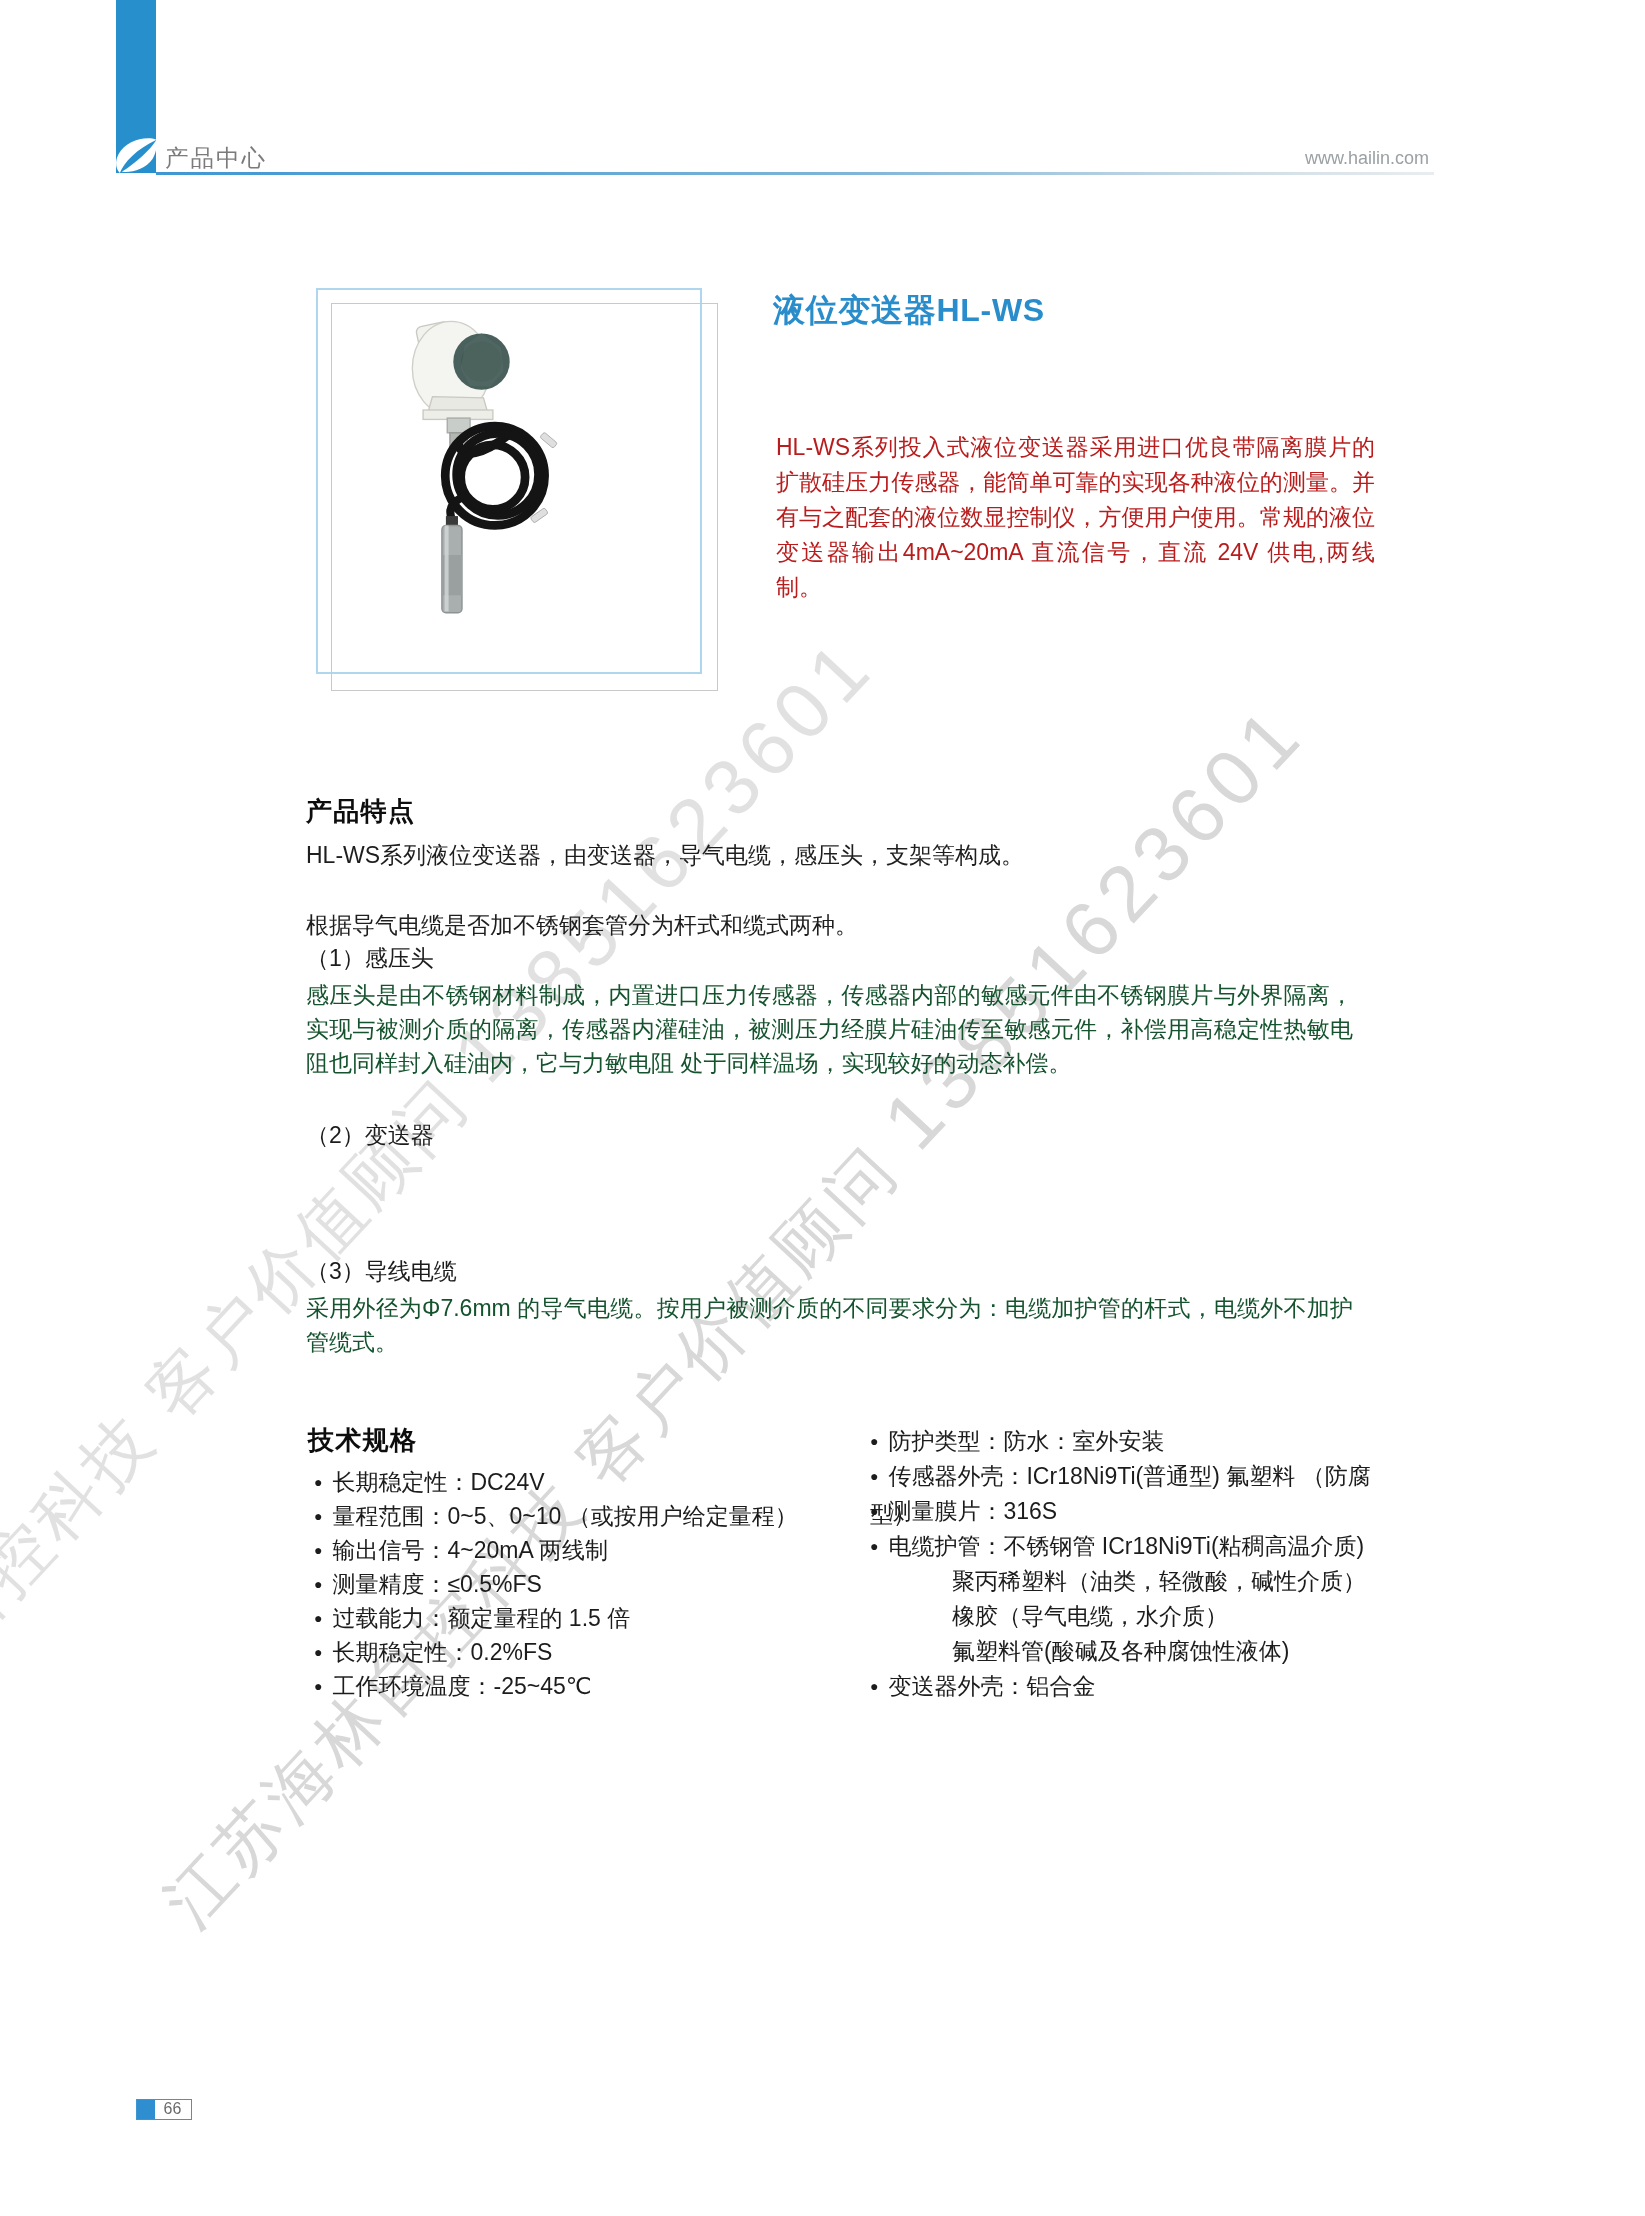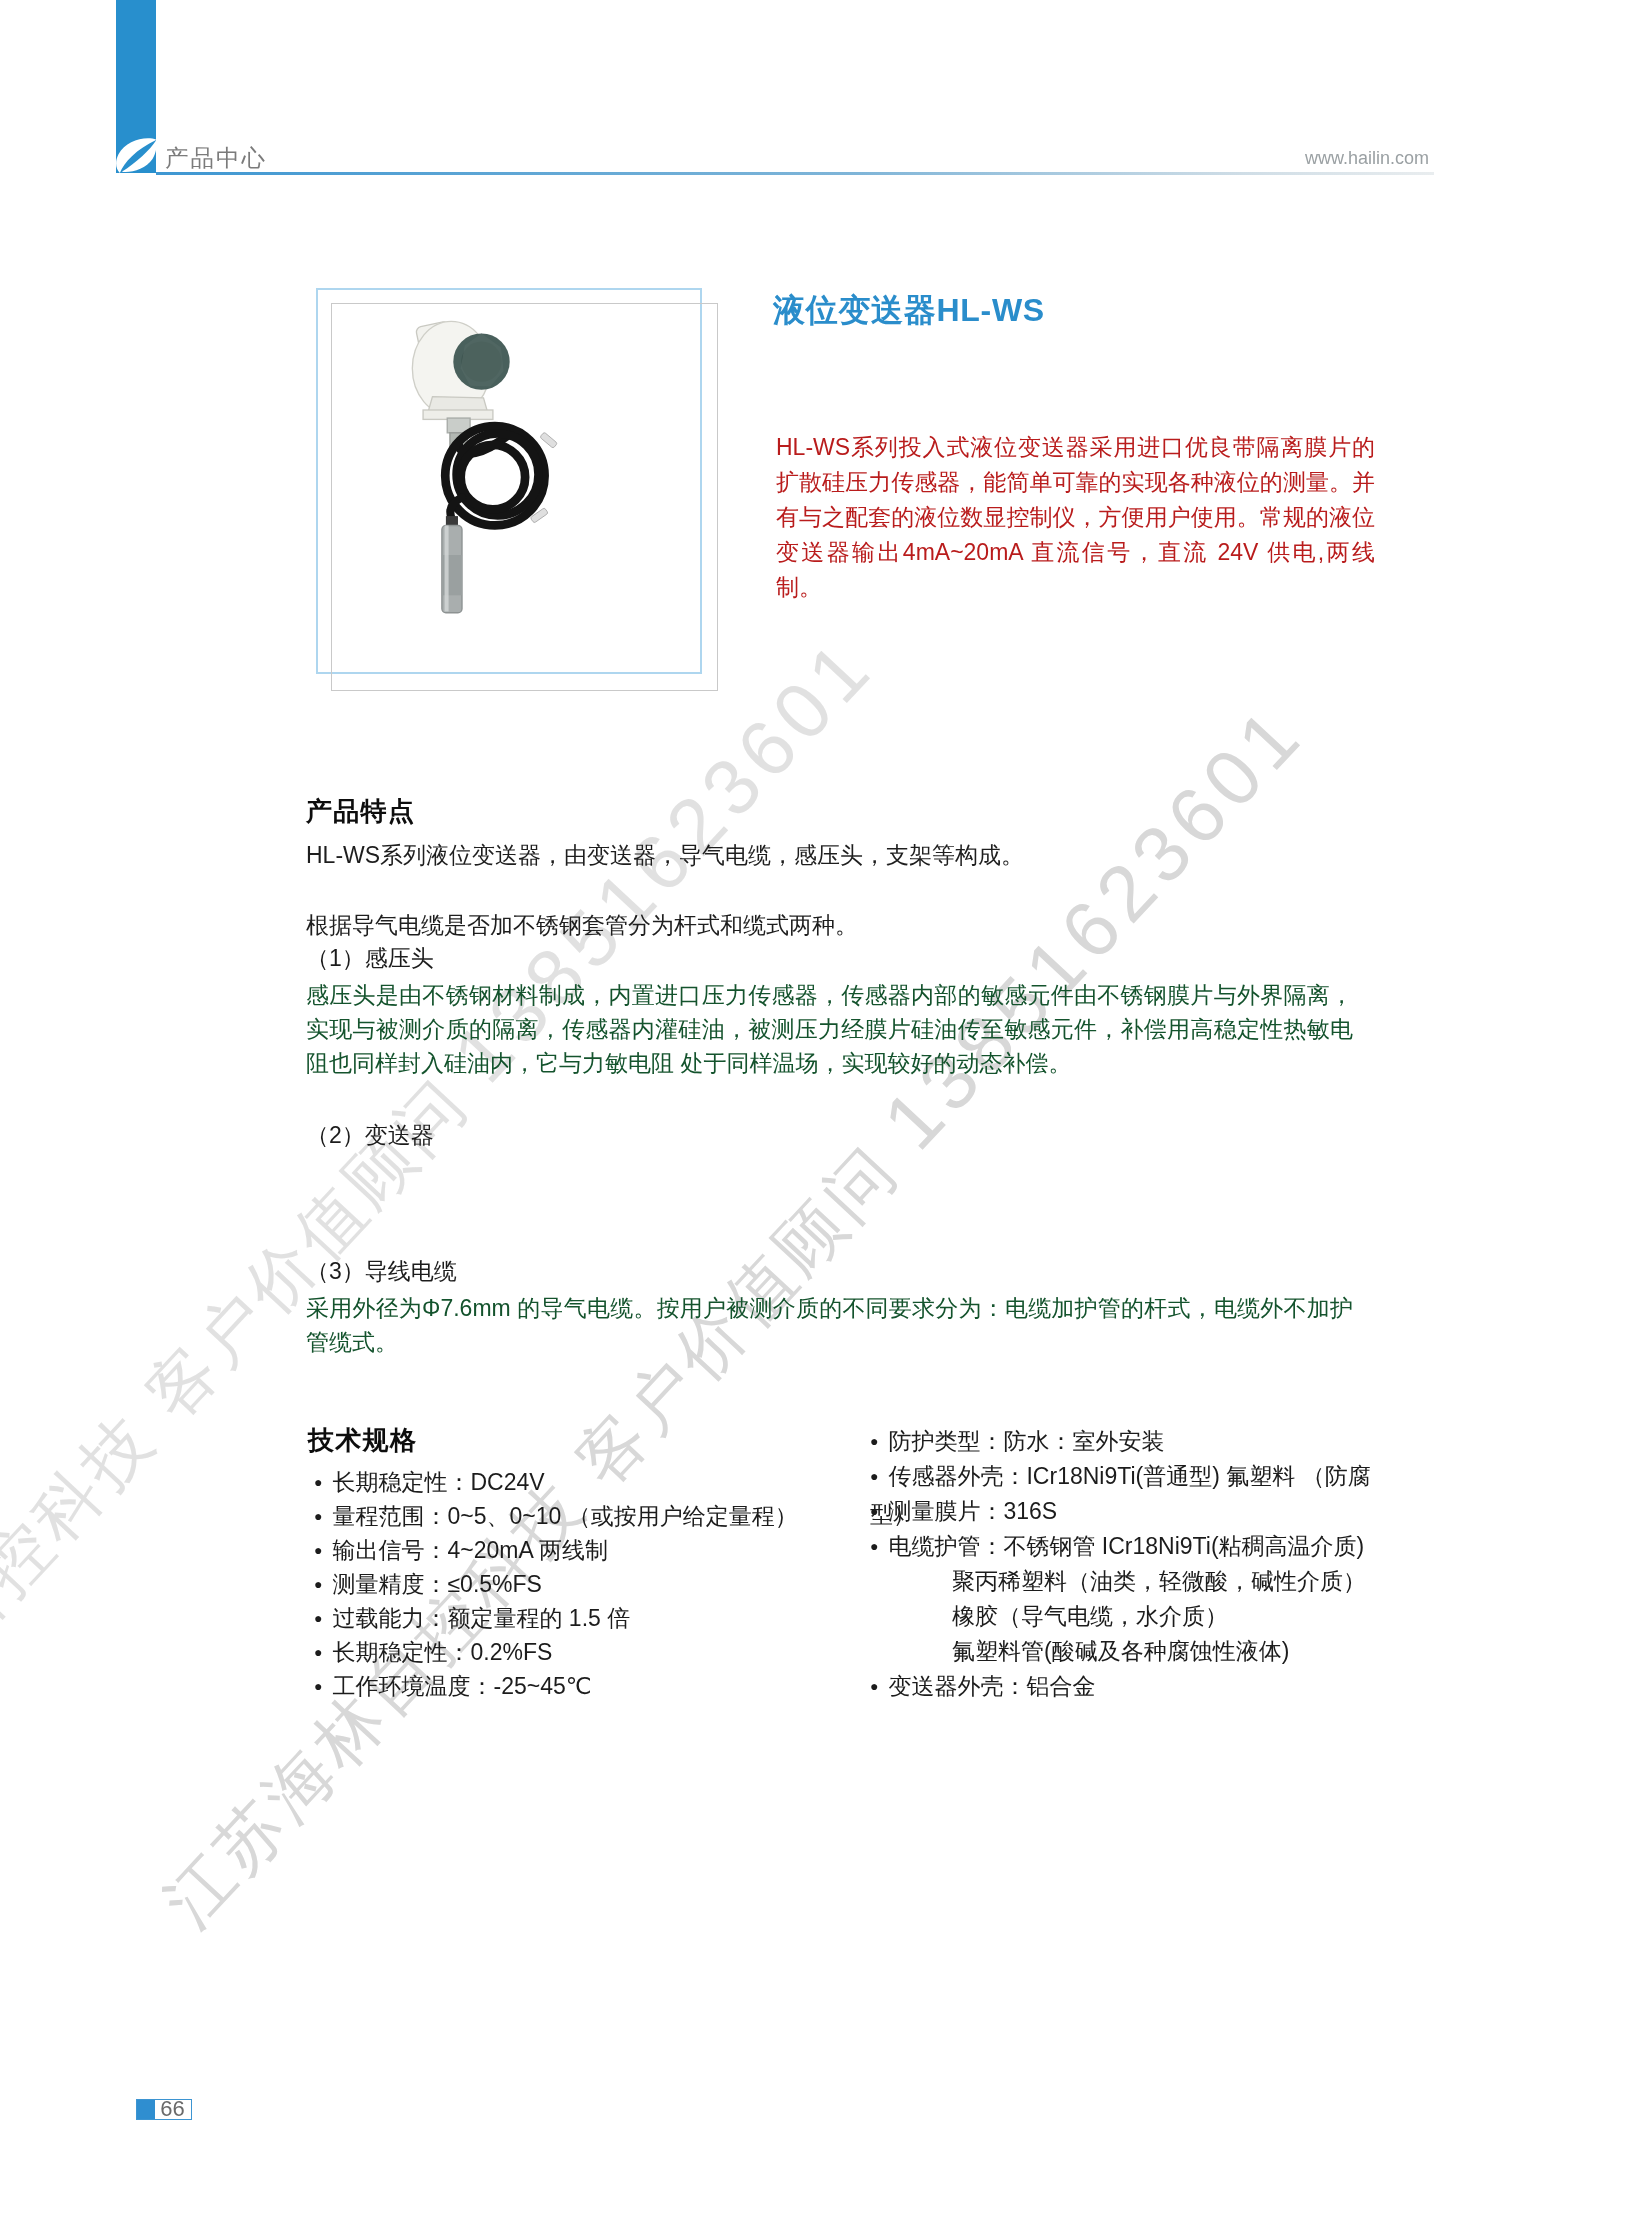--- a/index.html
+++ b/index.html
@@ -53,21 +53,21 @@
   .spec-left .row{height:34px;line-height:34px;}
   .spec-right{left:870px;top:1424px;width:511px;}
   .spec-right .row{height:35px;line-height:35px;}
   .row.bullet::before{content:"\25CF";font-size:14px;margin-right:10px;position:relative;top:-2.7px;}
   .row.cont{padding-left:82px;}
 
   
   .page-badge{left:136px;top:2099px;width:54px;height:19px;border:1.3px solid #3d95d2;background:#fff;}
   .page-badge .chip{position:absolute;left:0;top:0;width:17.5px;height:19px;background:#2f8ed0;}
   .page-badge .num{position:absolute;left:17.5px;top:0;width:36px;height:19px;line-height:18px;
-                   text-align:center;font-size:22px;color:#6a6a6a;}
+                   text-align:center;font-size:16px;color:#6a6a6a;}
 </style>
 </head>
 <body>
 
 <div class="page">
 
   <div class="wm wm1">
     <span>江苏海林自控科技</span>
     <span>客户价值顾问</span>
     <span class="wm-phone">13851623601</span>

